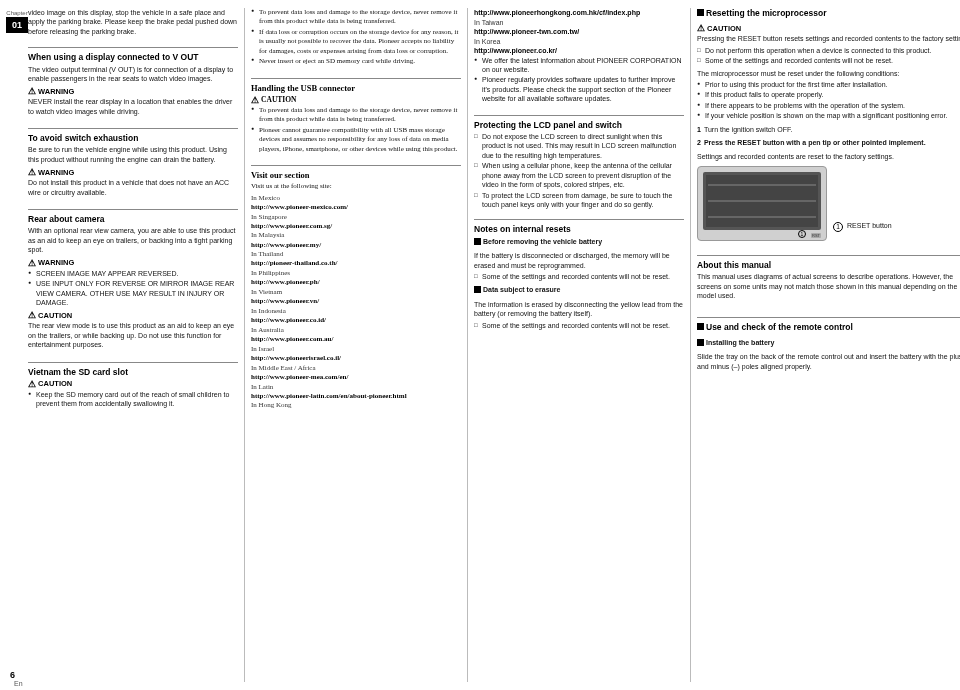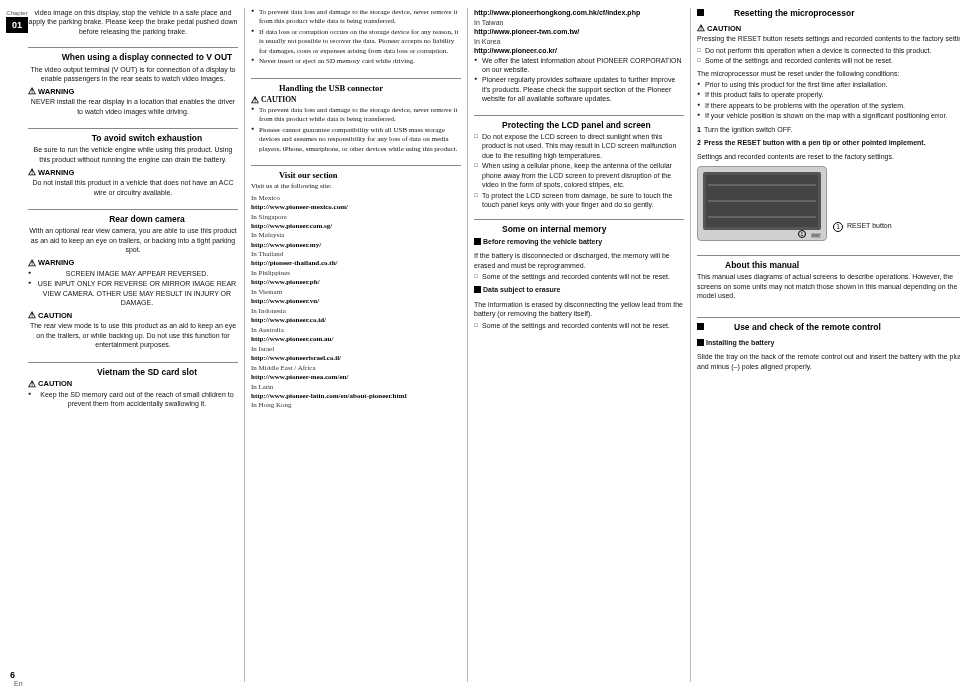--- a/index.html
+++ b/index.html
@@ -67,36 +67,35 @@
       gap: 4px;
     }
 
     .column {
       flex: 1;
       display: flex;
       flex-direction: column;
       gap: 0px;
     }
 
-    .col1 { flex: 0 0 210px; text-align: center; }
+    .col1 { flex: 0 0 210px; }
     .col2 { flex: 0 0 210px; font-family: Liberation Serif, serif; }
     .col3 { flex: 0 0 210px; }
     .col4 { flex: 0 0 278px; }
 
     
     .section {
       margin-bottom: 5px;
     }
 
     .section-title {
       font-size: 8.5px;
       font-weight: bold;
       margin-bottom: 2px;
       line-height: 1.2;
-      margin-left: 28px;
     }
 
     .body-text {
       font-size: 7px;
       line-height: 1.35;
       color: #111;
       margin-bottom: 2px;
     }
 
     .warning-box {
@@ -270,21 +269,21 @@
             <span style="font-size:9px;">⚠</span>
             <span>WARNING</span>
           </div>
           <p class="body-text">Do not install this product in a vehicle that does not have an ACC wire or circuitry available.</p>
         </div>
       </div>
 
       <div class="section">
         <hr class="divider">
         <div class="section-title">
-          <span>Rear down camera</span>
+          <span>Rear about camera</span>
         </div>
         <p class="body-text">With an optional rear view camera, you are able to use this product as an aid to keep an eye on trailers, or backing into a tight parking spot.</p>
         <div class="warning-box">
           <div class="warning-title">
             <span style="font-size:9px;">⚠</span>
             <span>WARNING</span>
           </div>
           <div class="bullet-list">
             <div class="bullet-item body-text">SCREEN IMAGE MAY APPEAR REVERSED.</div>
             <div class="bullet-item body-text">USE INPUT ONLY FOR REVERSE OR MIRROR IMAGE REAR VIEW CAMERA. OTHER USE MAY RESULT IN INJURY OR DAMAGE.</div>
@@ -385,31 +384,31 @@
         <p class="url-text">http://www.pioneer.co.kr/</p>
         <div class="bullet-list">
           <div class="bullet-item body-text">We offer the latest information about PIONEER CORPORATION on our website.</div>
           <div class="bullet-item body-text">Pioneer regularly provides software updates to further improve it's products. Please check the support section of the Pioneer website for all available software updates.</div>
         </div>
       </div>
 
       <div class="section">
         <hr class="divider">
         <div class="section-title">
-          <span>Protecting the LCD panel and screen</span>
+          <span>Protecting the LCD panel and switch</span>
         </div>
         <div class="square-bullet-item body-text">Do not expose the LCD screen to direct sunlight when this product is not used. This may result in LCD screen malfunction due to the resulting high temperatures.</div>
         <div class="square-bullet-item body-text">When using a cellular phone, keep the antenna of the cellular phone away from the LCD screen to prevent disruption of the video in the form of spots, colored stripes, etc.</div>
         <div class="square-bullet-item body-text">To protect the LCD screen from damage, be sure to touch the touch panel keys only with your finger and do so gently.</div>
       </div>
 
       <div class="section">
         <hr class="divider">
         <div class="section-title">
-          <span>Some on internal memory</span>
+          <span>Notes on internal resets</span>
         </div>
         <div class="black-square-text">
           <span class="black-sq"></span>
           <span class="body-text bold-text">Before removing the vehicle battery</span>
         </div>
         <p class="body-text">If the battery is disconnected or discharged, the memory will be erased and must be reprogrammed.</p>
         <div class="square-bullet-item body-text">Some of the settings and recorded contents will not be reset.</div>
 
         <div class="black-square-text" style="margin-top:4px;">
           <span class="black-sq"></span>

